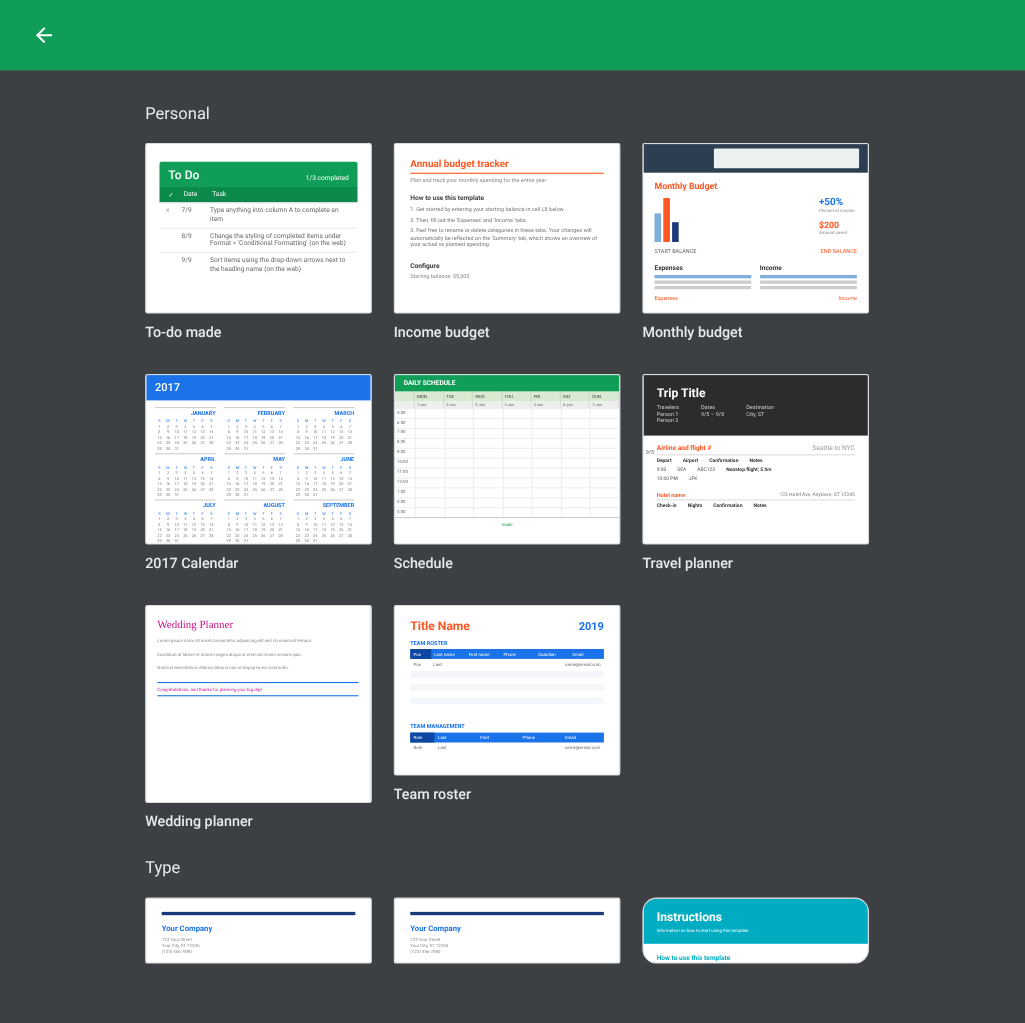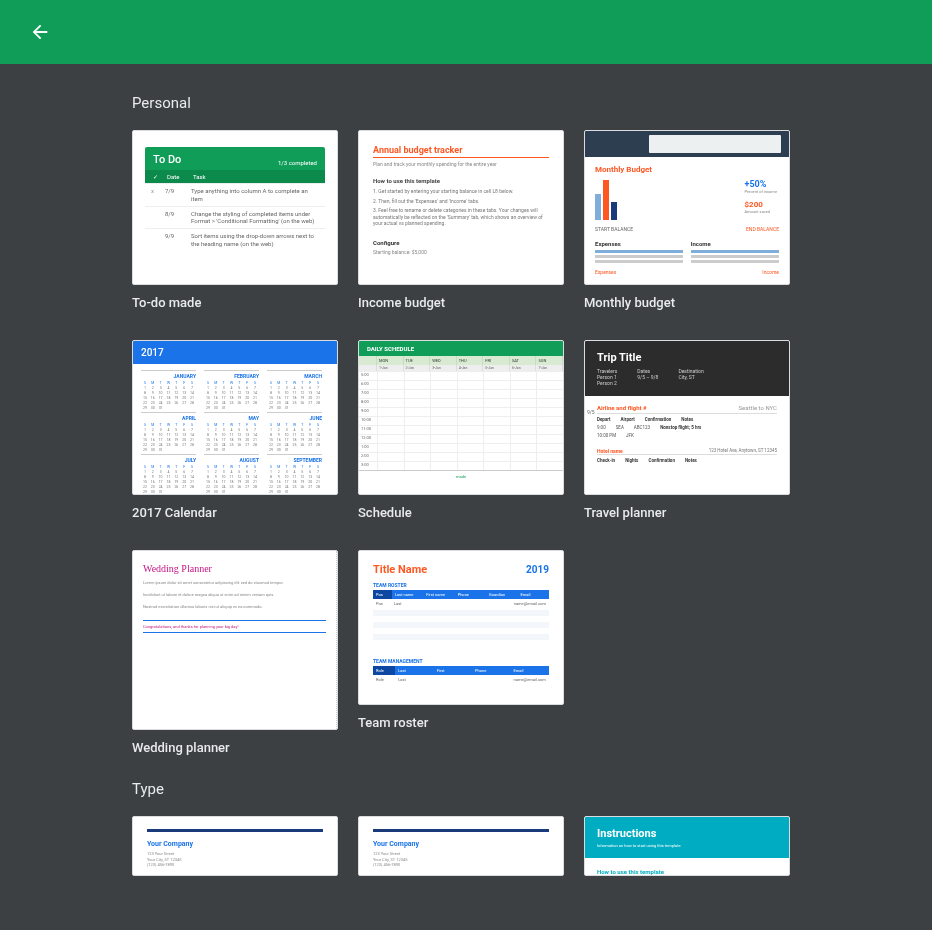--- a/index.html
+++ b/index.html
@@ -969,21 +969,21 @@
         <div class="inv-addr">
           <div>123 Your Street</div>
           <div>Your City, ST 12345</div>
           <div>(123) 456-7890</div>
         </div>
 
       </div>
     </div>
 
     <div class="tpl">
-      <div class="thumb ins" style="height:60px;">
+      <div class="thumb ins" style="height:60px;border-radius:13px;">
         <div class="ins-top">
           <div class="ins-title">Instructions</div>
           <div class="ins-sub">Information on how to start using this template</div>
         </div>
         <div class="ins-body">
           <div class="ins-h">How to use this template</div>
 
         </div>
       </div>
     </div>

